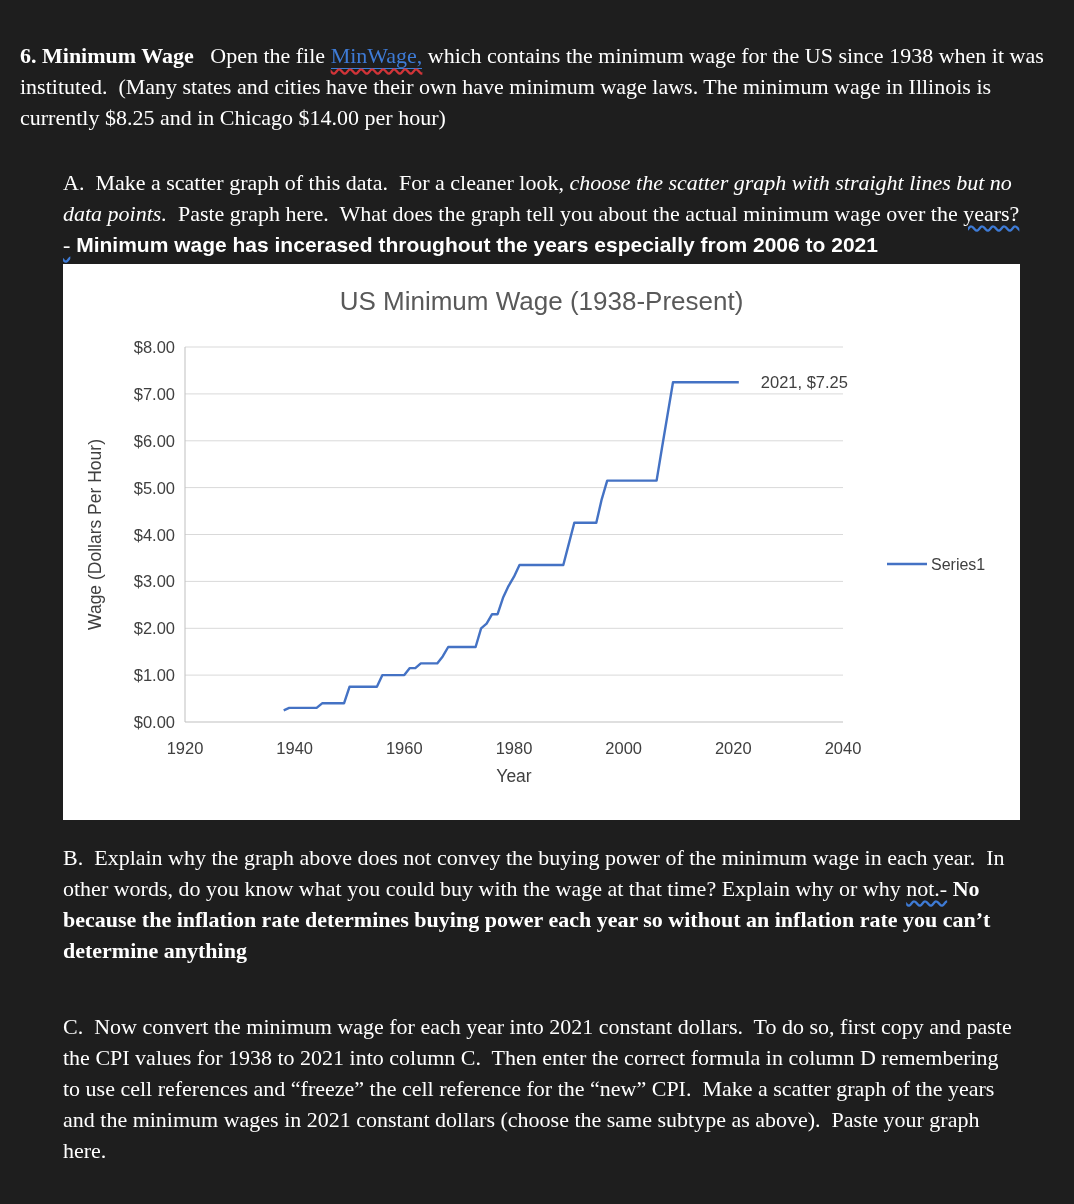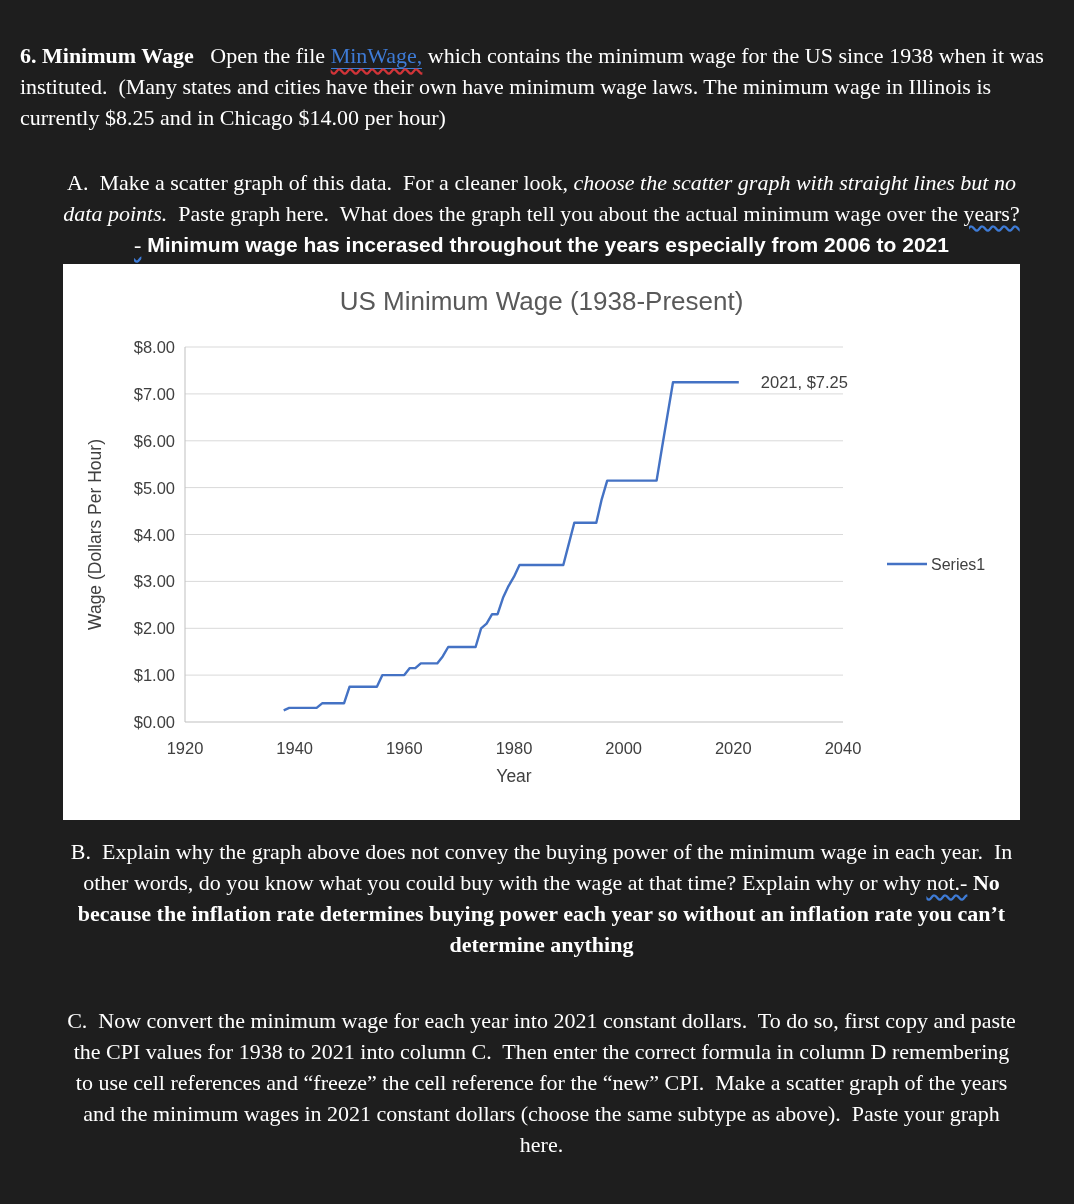--- a/index.html
+++ b/index.html
@@ -4,21 +4,21 @@
 <style>
   * { margin:0; padding:0; box-sizing:border-box; }
   html, body { background:#1e1e1e; }
   body {
     width:1074px; height:1204px; overflow:hidden;
     font-family:"Liberation Serif", serif;
     color:#ffffff;
   }
   .page { padding:40px 24px 0 20px; width:1074px; }
   .body-text { font-size:22px; line-height:31px; white-space:pre-wrap; }
-  .indented { margin-left:43px; margin-right:30px;text-align:center; }
+  .indented { margin-left:43px; margin-right:30px; }
   .bold { font-weight:bold; }
   .italic { font-style:italic; }
   .answer-sans {
     font-family:"Liberation Sans", sans-serif;
     font-weight:bold; font-size:21px;
   }
   .answer-serif { font-weight:bold; }
   .doc-link {
     color:#3E7BD6; cursor:pointer;
     border-bottom:1px solid #3E7BD6;
@@ -29,21 +29,21 @@
     text-decoration:underline wavy #3E7BD6;
     text-underline-offset:4px;
   }
   .part-a { margin-top:34px; }
   .chart-box {
     margin-top:4px; margin-left:43px;
     width:957px; height:556px;
     background:#ffffff;
   }
   .chart-canvas { width:100%; height:100%; }
-  .part-b { margin-top:16px; }
+  .part-b { margin-top:22px; }
   .part-c { margin-top:45px; }
 </style>
 </head>
 <body>
 
 <div class="page">
 
   <p class="body-text intro"><span class="bold">6. Minimum Wage</span><span>   Open the file </span><span class="doc-link">MinWage,</span><span> which contains the minimum wage for the US since 1938 when it was instituted.  (Many states and cities have their own have minimum wage laws. The minimum wage in Illinois is currently $8.25 and in Chicago $14.00 per hour)</span></p>
 
   <p class="body-text indented part-a"><span>A.</span><span>  Make a scatter graph of this data.  For a cleaner look, </span><span class="italic">choose the scatter graph with straight lines but no data points.</span><span>  Paste graph here.  What does the graph tell you about the actual minimum wage over the </span><span class="blue-underline">years?-</span><span class="answer-sans"> Minimum wage has incerased throughout the years especially from 2006 to 2021</span></p>

